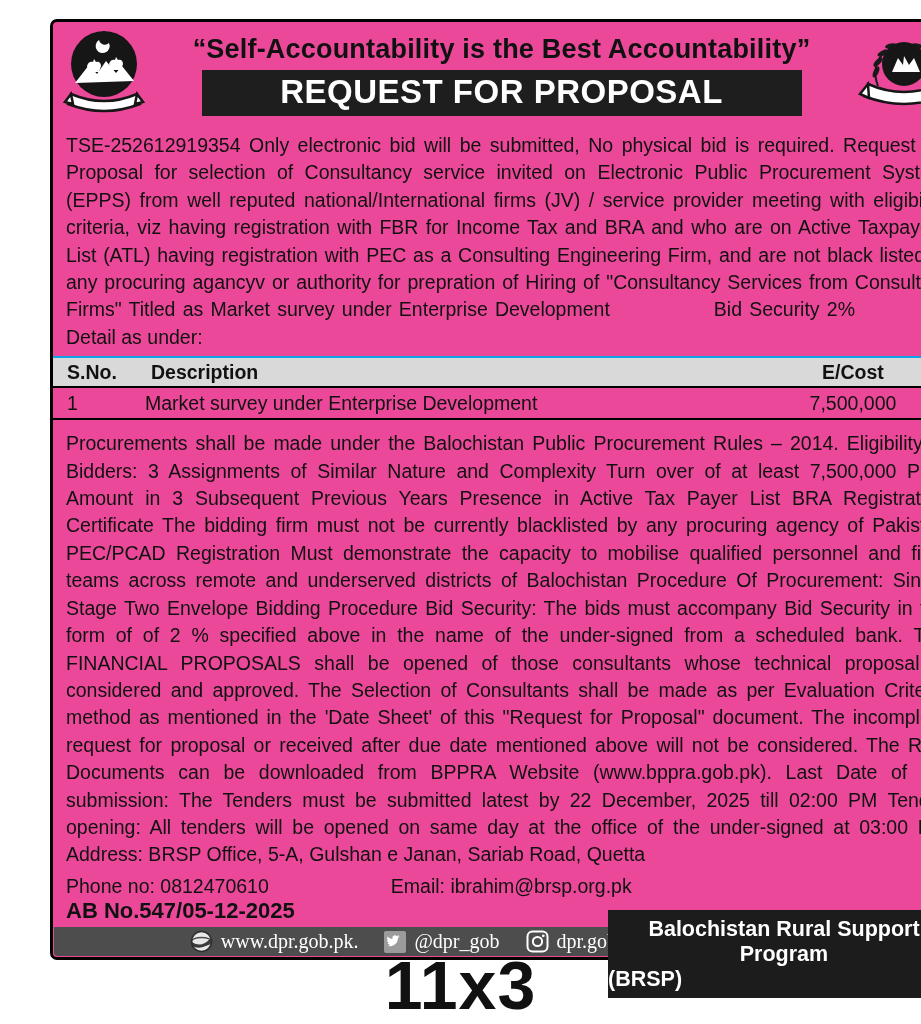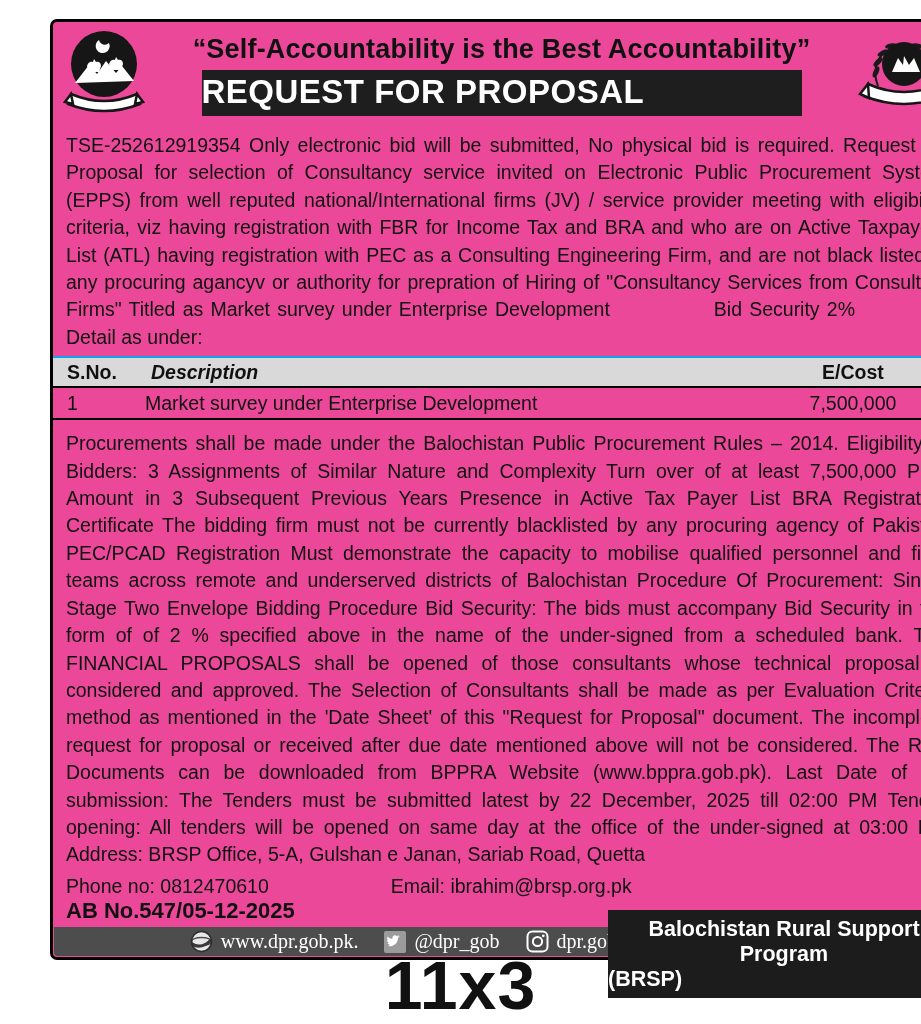--- a/index.html
+++ b/index.html
@@ -11,21 +11,21 @@
     position:absolute;left:4px;top:19px;width:907px;height:935px;
     border:3px solid #000;border-radius:7px;background:#ec4899;
     display:flex;flex-direction:column;margin-left:46px;
   }
   
   .hdr{display:flex;align-items:flex-start;padding:6px 10px 0 10px;}
   .logo{flex:0 0 auto;}
   .hdr-center{flex:1;display:flex;flex-direction:column;align-items:center;}
   .motto{font-size:27px;font-weight:bold;letter-spacing:.2px;margin-top:6px;white-space:nowrap;}
   .banner{
-    margin-top:5px;background:#1e1e1e;color:#fff;width:600px;
+    margin-top:5px;background:#1e1e1e;color:#fff;width:600px;text-align:center;
     font-size:33px;font-weight:bold;letter-spacing:.5px;padding:3px 0 5px 0;
     font-stretch:condensed;
   }
   
   .para{
     padding:4px 13px 0 13px;font-size:19.5px;line-height:27.4px;
     text-align:justify;
   }
   .para b{font-weight:normal;}
   
@@ -33,21 +33,21 @@
   .tbl-head{
     display:flex;background:#d9d9d9;border-bottom:2px solid #000;
     font-weight:bold;font-size:19.5px;line-height:28px;align-items:center;
   }
   .tbl-row{
     display:flex;font-size:19.5px;line-height:30px;align-items:center;
     border-bottom:2px solid #000;
   }
   .c-sno{flex:0 0 60px;padding-left:14px;}
   .c-desc{flex:1;padding-left:18px;}
-  .tbl-head .c-desc{padding-left:24px;font-style:italic;}
+  .tbl-head .c-desc{padding-left:24px;}
   .c-cost{flex:0 0 160px;text-align:center;padding-right:27px;}
   
   .bottom{flex:1;position:relative;}
   .brsp-box{
     position:absolute;right:0;top:10px;width:352px;height:88px;
     background:#1c1c1c;color:#fff;display:flex;flex-direction:column;
     justify-content:flex-end;align-items:flex-start;text-align:center;
     font-weight:bold;font-size:21.5px;line-height:25px;padding-bottom:6px;box-sizing:border-box;
   }
   .ab-no{

